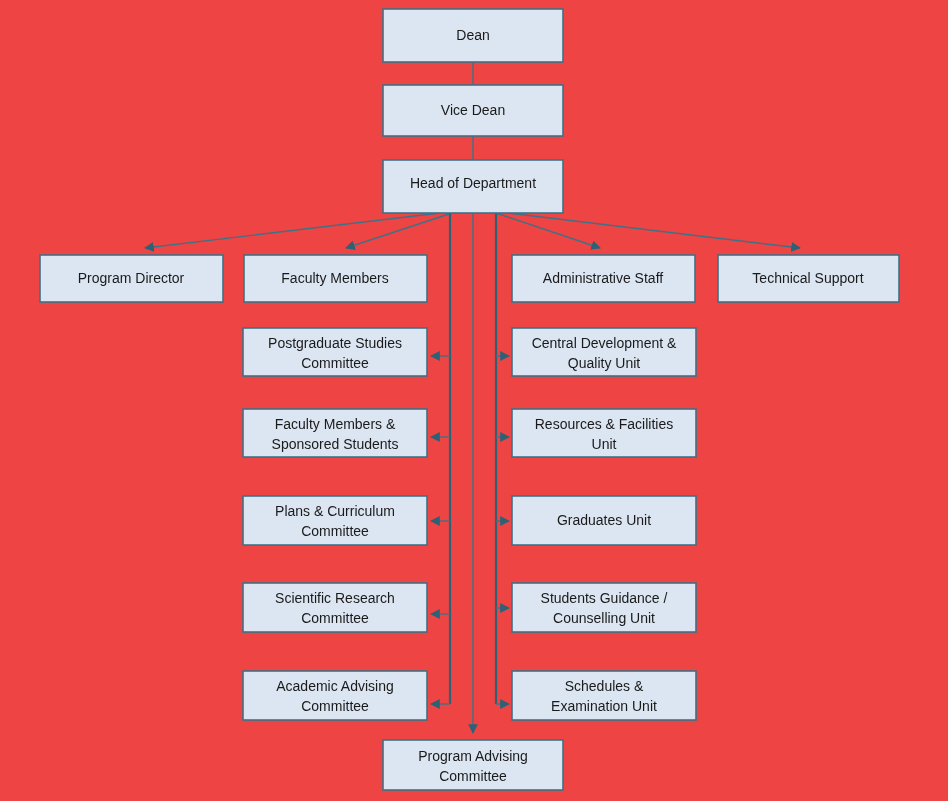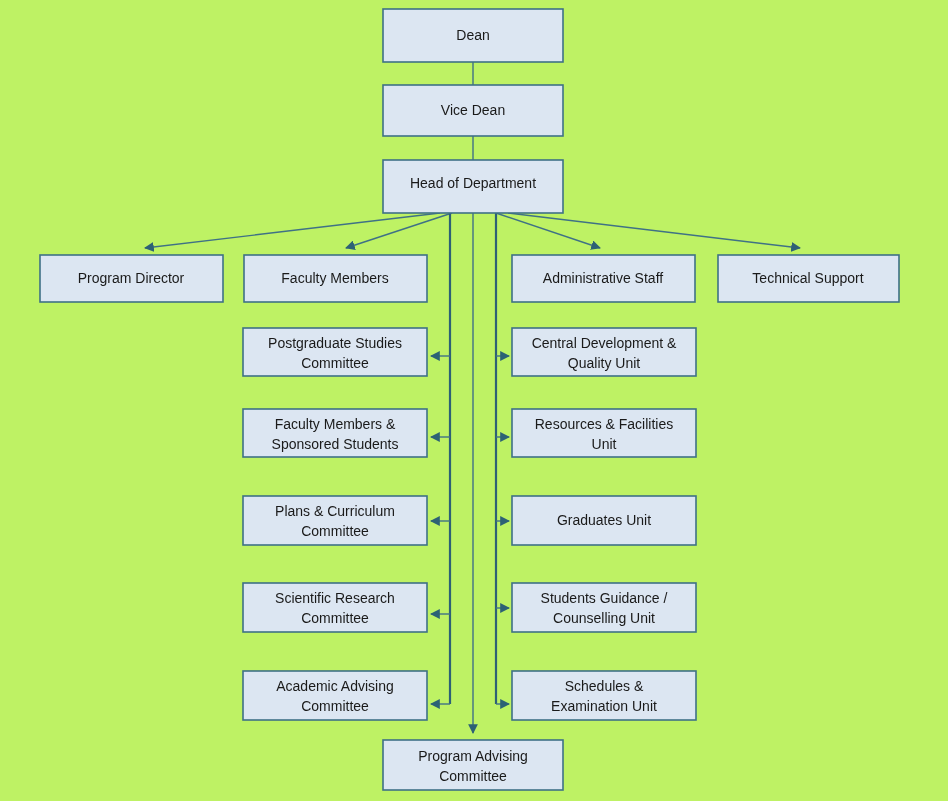--- a/index.html
+++ b/index.html
@@ -8,21 +8,21 @@
     padding: 0;
     background: #ffffff;
   }
   body {
     font-family: "Liberation Sans", sans-serif;
   }
   #chart-root {
     position: relative;
     width: 948px;
     height: 801px;
-    background: #bef264;
+    background: #ef4444;
     overflow: hidden;
   }
   svg.org-svg {
     position: absolute;
     left: 0;
     top: 0;
     width: 948px;
     height: 801px;
     display: block;
   }

